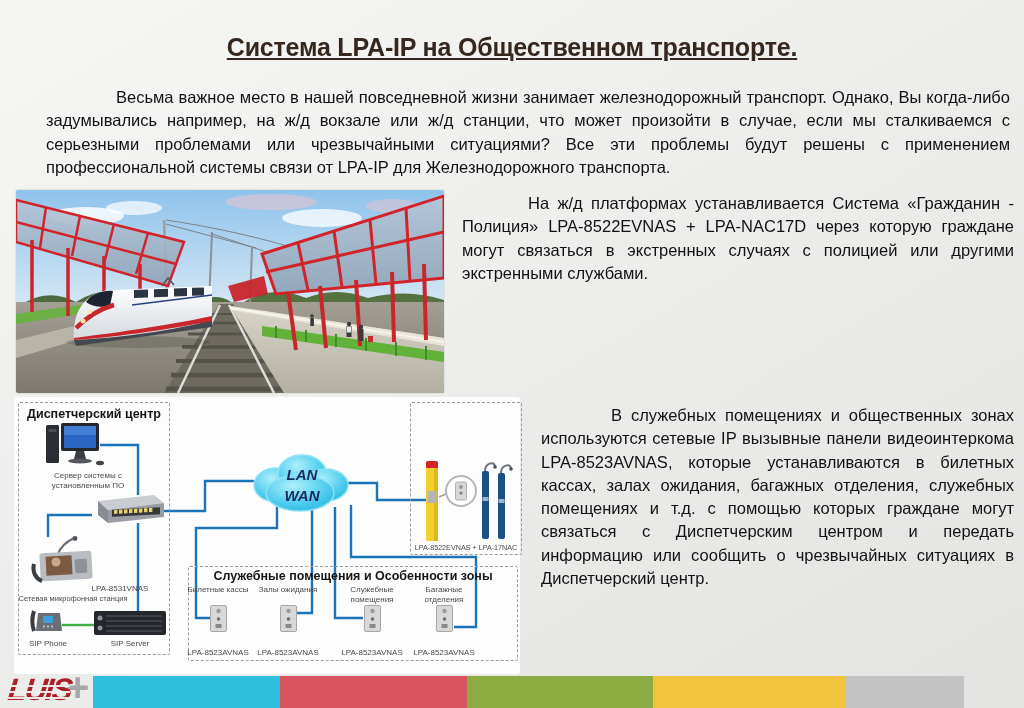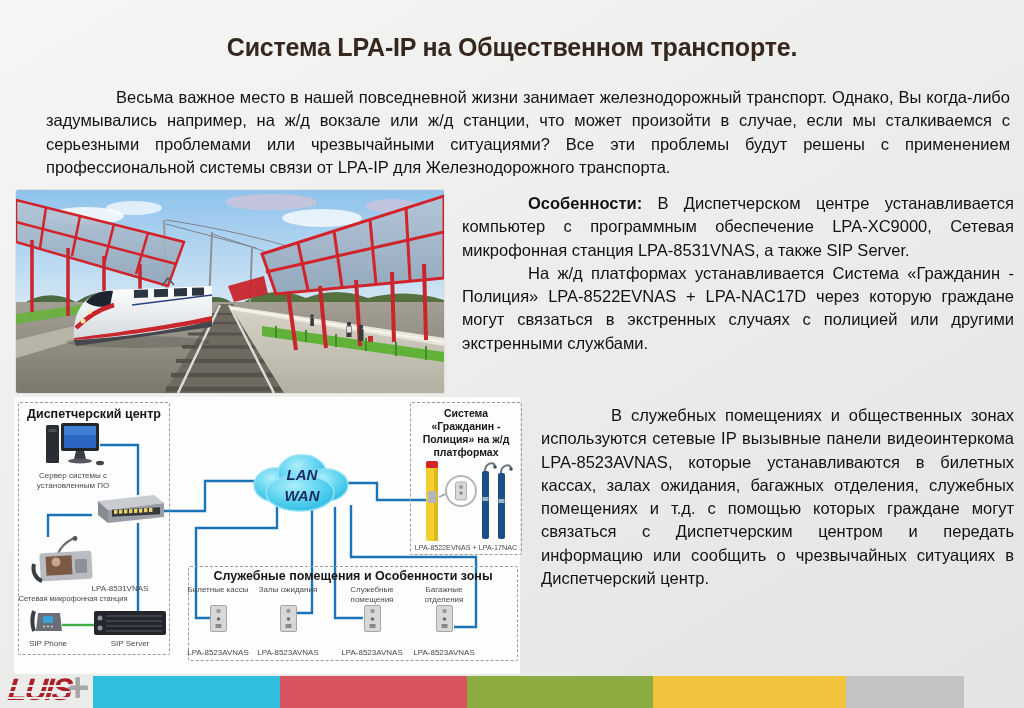--- a/index.html
+++ b/index.html
@@ -1,20 +1,20 @@
 <!DOCTYPE html>
 <html><head>
 <meta charset="utf-8">
 <style>
   html,body{margin:0;padding:0;background:#cfcfcf;}
   .slide{position:relative;width:1024px;height:708px;overflow:hidden;
          background:linear-gradient(150deg,#f6f6f5 0%,#ededec 45%,#e3e3e1 100%);
          font-family:"Liberation Sans",sans-serif;color:#121212;}
   .title{position:absolute;top:33px;left:0;width:1024px;text-align:center;
-         font-size:25px;font-weight:bold;color:#35261e;letter-spacing:-0.2px;}
+         font-size:25px;font-weight:bold;color:#35261e;letter-spacing:-0.2px;text-decoration:underline;}
   .intro{position:absolute;left:30px;top:86px;width:964px;font-size:16.5px;
          line-height:23.4px;text-align:justify;text-indent:70px;margin-left:16px;}
   .features{position:absolute;left:462px;top:192px;width:552px;font-size:16.5px;
          line-height:23.3px;text-align:justify;}
   .features p{margin:0;text-indent:66px;}
   .services{position:absolute;left:541px;top:404px;width:473px;font-size:16.5px;
          line-height:23.3px;text-align:justify;text-indent:70px;}
   
   .photo{position:absolute;left:16px;top:190px;width:428px;height:203px;
          border-radius:2px;overflow:hidden;box-shadow:0 0 0 1px #e2e2e0;}
@@ -177,21 +177,20 @@
           <circle cx="296" cy="126" r="1.8"></circle>
             <rect x="294.3" y="128" width="3.6" height="8"></rect>
         </g>
         <rect x="331" y="136.5" width="4" height="6" fill="#e8e8e8"></rect>
         <rect x="352" y="146" width="5" height="6" fill="#c2302f"></rect>
       </g>
     </svg>
   </div>
 
   <div class="features">
-    <p><b>Особенности:</b> <span>В Диспетчерском центре устанавливается компьютер с программным обеспечение LPA-XC9000, Сетевая микрофонная станция LPA-8531VNAS, а также SIP Server.</span></p>
     <p>На ж/д платформах устанавливается Система «Гражданин - Полиция» LPA-8522EVNAS + LPA-NAC17D через которую граждане могут связаться в экстренных случаях с полицией или другими экстренными службами.</p>
   </div>
 
   <div class="services">В служебных помещениях и общественных зонах используются сетевые IP вызывные панели видеоинтеркома LPA-8523AVNAS, которые устанавливаются в билетных кассах, залах ожидания, багажных отделения, служебных помещениях и т.д. с помощью которых граждане могут связаться с Диспетчерским центром и передать информацию или сообщить о чрезвычайных ситуациях в Диспетчерский центр.</div>
 
   <div class="diagram">
 
     <svg class="conn" width="506" height="277" viewBox="0 0 506 277">
       <g fill="none" stroke="#1c74b8" stroke-width="2.4">
         <polyline points="86,48 124,48 124,98"></polyline>
@@ -213,21 +212,21 @@
     <svg class="dev" style="left:30px;top:24px;" width="62" height="50" viewBox="0 0 62 50">
       <rect x="2" y="4" width="13" height="38" rx="1.5" fill="#2a2d33"></rect>
       <rect x="4.5" y="8" width="8" height="3" fill="#4a4e55"></rect>
       <rect x="17" y="2" width="38" height="28" rx="2" fill="#23262b"></rect>
       <rect x="20" y="5" width="32" height="22" fill="#2b66c4"></rect>
       <rect x="20" y="5" width="32" height="9" fill="#4b8ade" opacity="0.7"></rect>
       <polygon points="32,30 40,30 42,38 30,38" fill="#3a3e44"></polygon>
       <ellipse cx="36" cy="40" rx="12" ry="2.5" fill="#55595f"></ellipse>
       <ellipse cx="56" cy="42" rx="4" ry="2.2" fill="#41454b"></ellipse>
     </svg>
-    <div class="dev-label" style="left:1px;top:74px;width:116px;">Сервер системы с установленным ПО</div>
+    <div class="dev-label" style="left:16px;top:74px;width:116px;">Сервер системы с установленным ПО</div>
 
     <svg class="dev" style="left:76px;top:96px;" width="76" height="32" viewBox="0 0 76 32">
       <polygon points="8,8 64,2 74,10 18,17" fill="#c9ccd0"></polygon>
       <polygon points="8,8 18,17 18,30 8,22" fill="#888c92"></polygon>
       <polygon points="18,17 74,10 74,24 18,30" fill="#9a9ea4"></polygon>
       <rect x="22" y="18" width="48" height="7" transform="skewY(-3)" fill="#34373c"></rect>
       <g fill="#e8d26a">
         <rect x="24" y="18.2" width="3.4" height="4" transform="skewY(-3)"></rect>
           <rect x="29" y="18.2" width="3.4" height="4" transform="skewY(-3)"></rect>
         <rect x="34" y="18.2" width="3.4" height="4" transform="skewY(-3)"></rect>
@@ -288,21 +287,20 @@
         <ellipse cx="30" cy="38" rx="22" ry="17"></ellipse>
         <ellipse cx="56" cy="26" rx="24" ry="18"></ellipse>
         <ellipse cx="80" cy="38" rx="22" ry="16"></ellipse>
         <ellipse cx="54" cy="46" rx="34" ry="18"></ellipse>
       </g>
       <text x="56" y="33" text-anchor="middle" font-size="15" font-weight="bold" font-style="italic" fill="#1b2a5e">LAN</text>
       <text x="56" y="54" text-anchor="middle" font-size="15" font-weight="bold" font-style="italic" fill="#1b2a5e">WAN</text>
     </svg>
 
     <div class="dbox" style="left:396px;top:5px;width:112px;height:153px;"></div>
-    <div class="box-title" style="left:400px;top:10px;width:104px;font-size:10.5px;line-height:13px;">Система «Гражданин - Полиция» на ж/д платформах</div>
 
     <svg class="dev" style="left:400px;top:60px;" width="104" height="86" viewBox="0 0 104 86">
       <rect x="12" y="8" width="12" height="76" rx="2" fill="#f2d12c"></rect>
       <rect x="20" y="8" width="4" height="76" fill="#d9b91e"></rect>
       <rect x="12" y="4" width="12" height="7" rx="1.5" fill="#d2232a"></rect>
       <rect x="13.5" y="34" width="9" height="12" fill="#b5b5b5"></rect>
       <line x1="25" y1="40" x2="34" y2="36" stroke="#9aa0a8" stroke-width="1.5"></line>
       <circle cx="47" cy="34" r="15" fill="#ffffff" stroke="#b5b5b5" stroke-width="2"></circle>
       <rect x="41.5" y="25" width="11" height="18" rx="1.5" fill="#d8d8d6" stroke="#a0a0a0" stroke-width="0.8"></rect>
       <circle cx="47" cy="30" r="2" fill="#9a9a9a"></circle>

